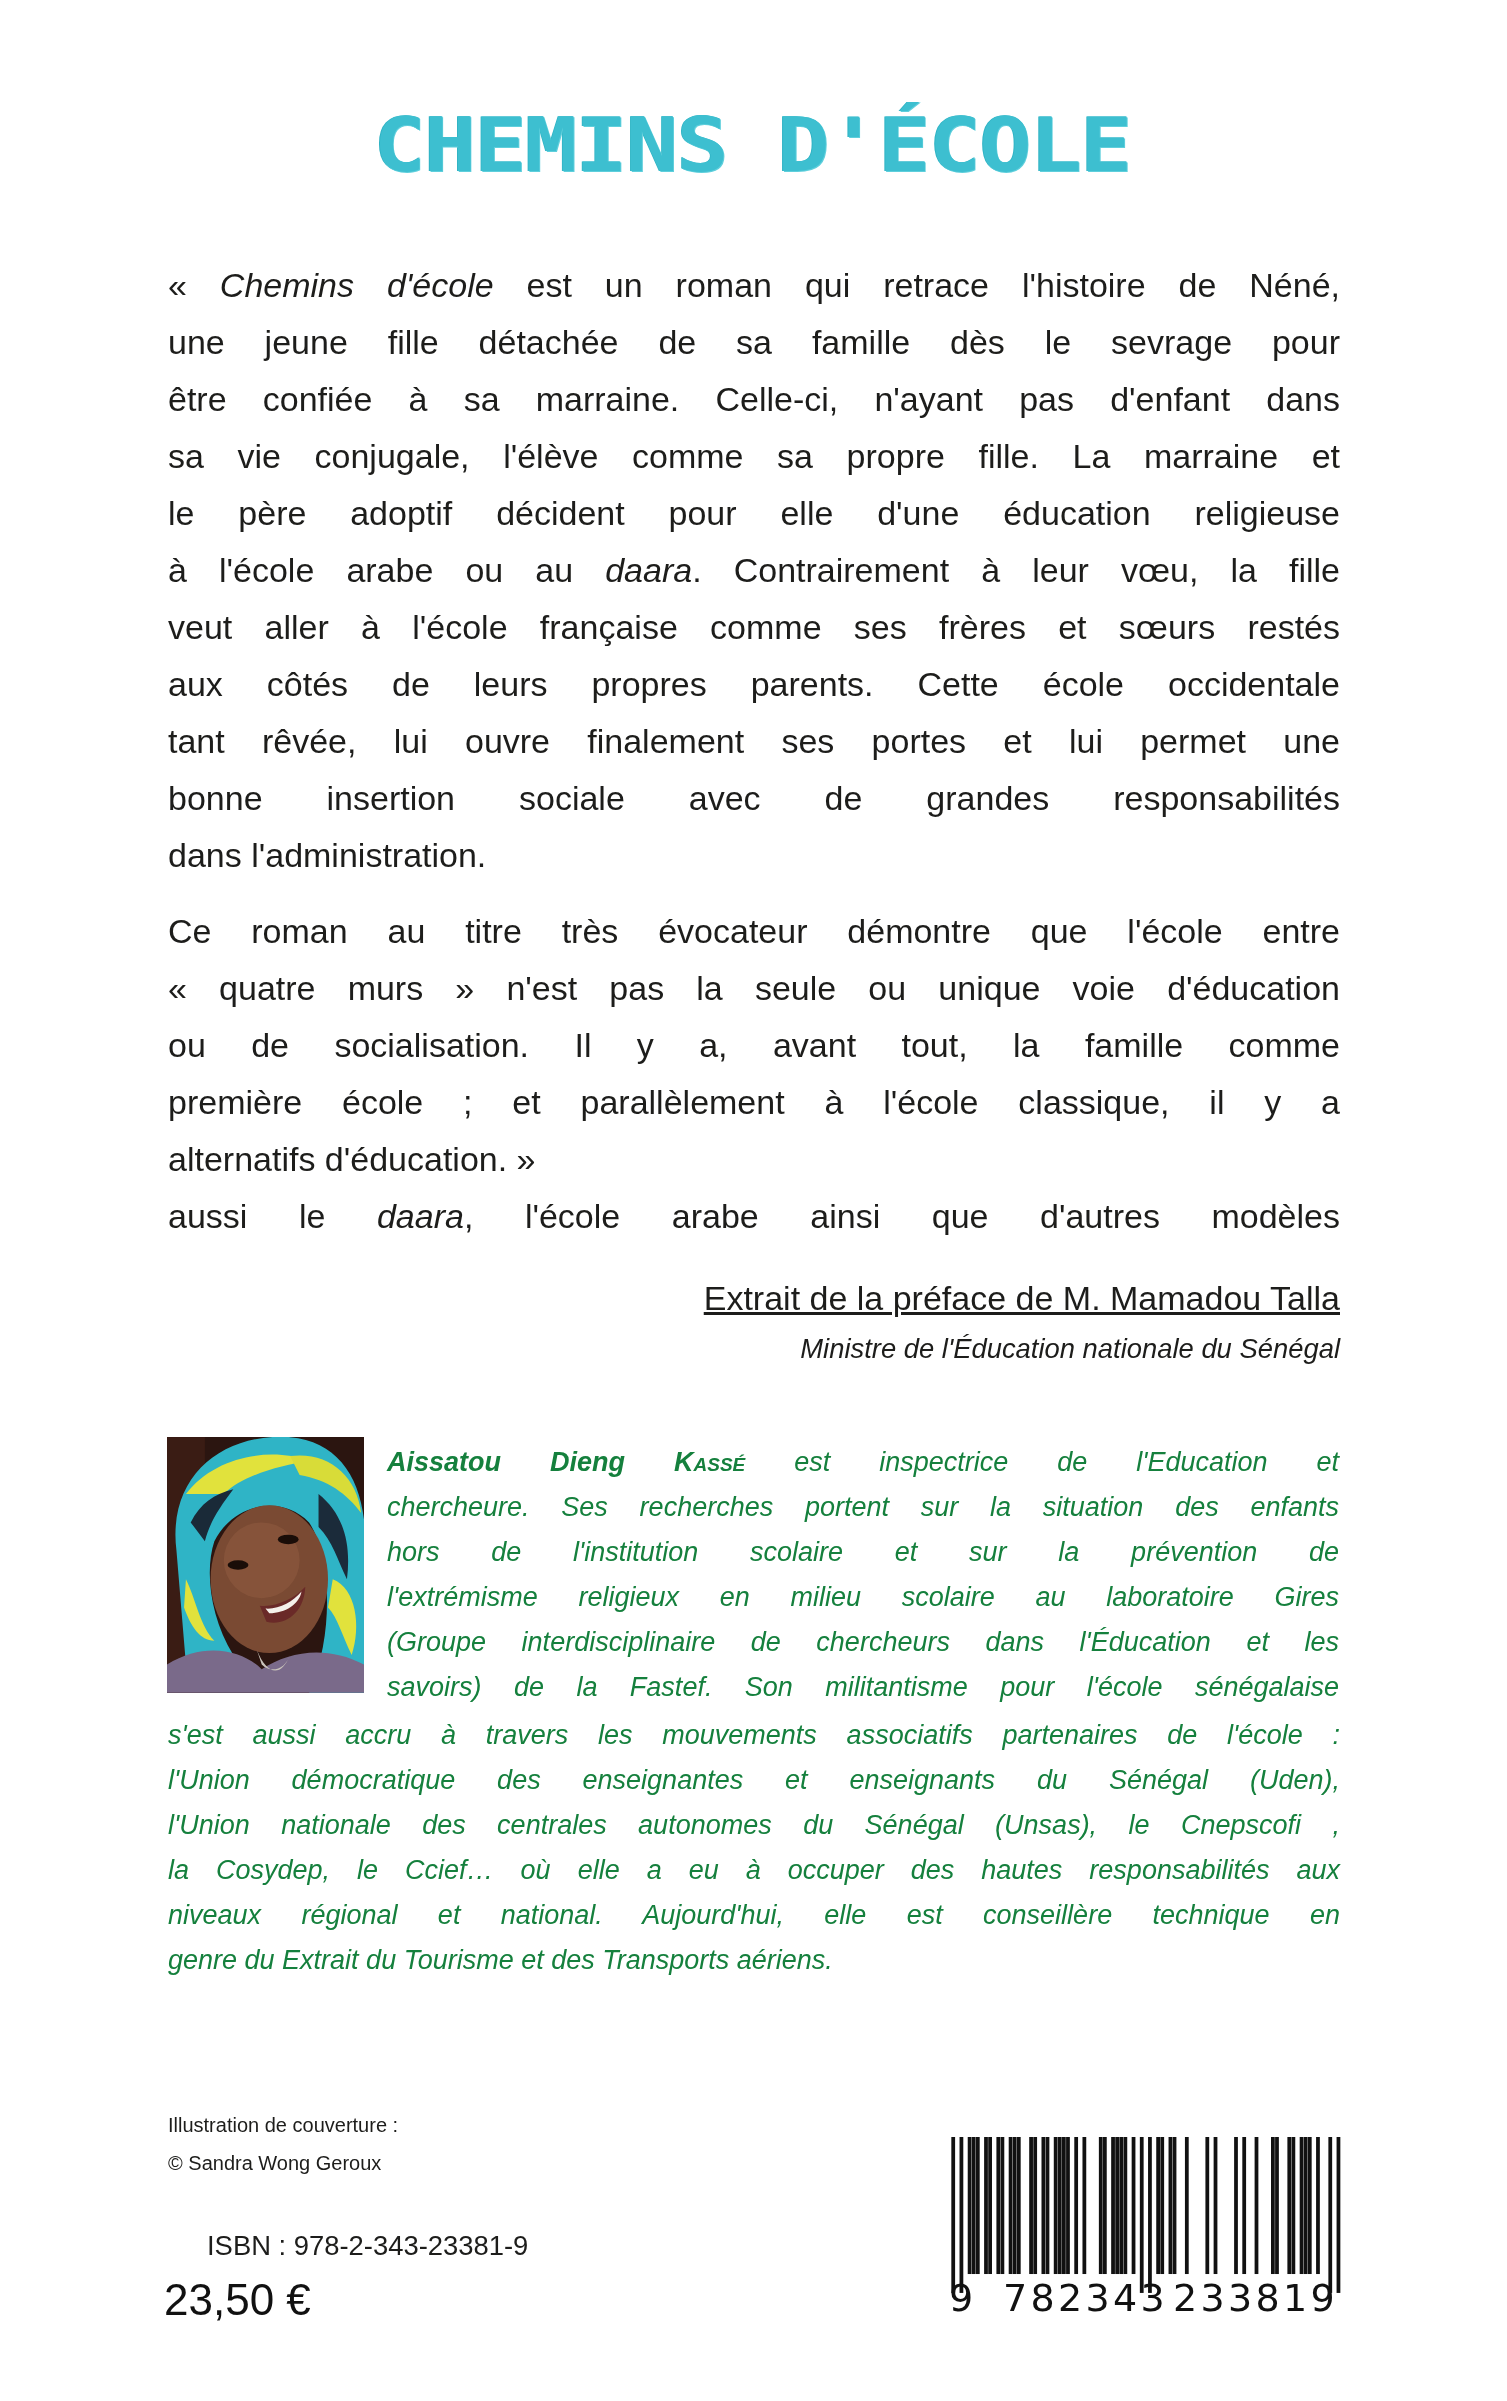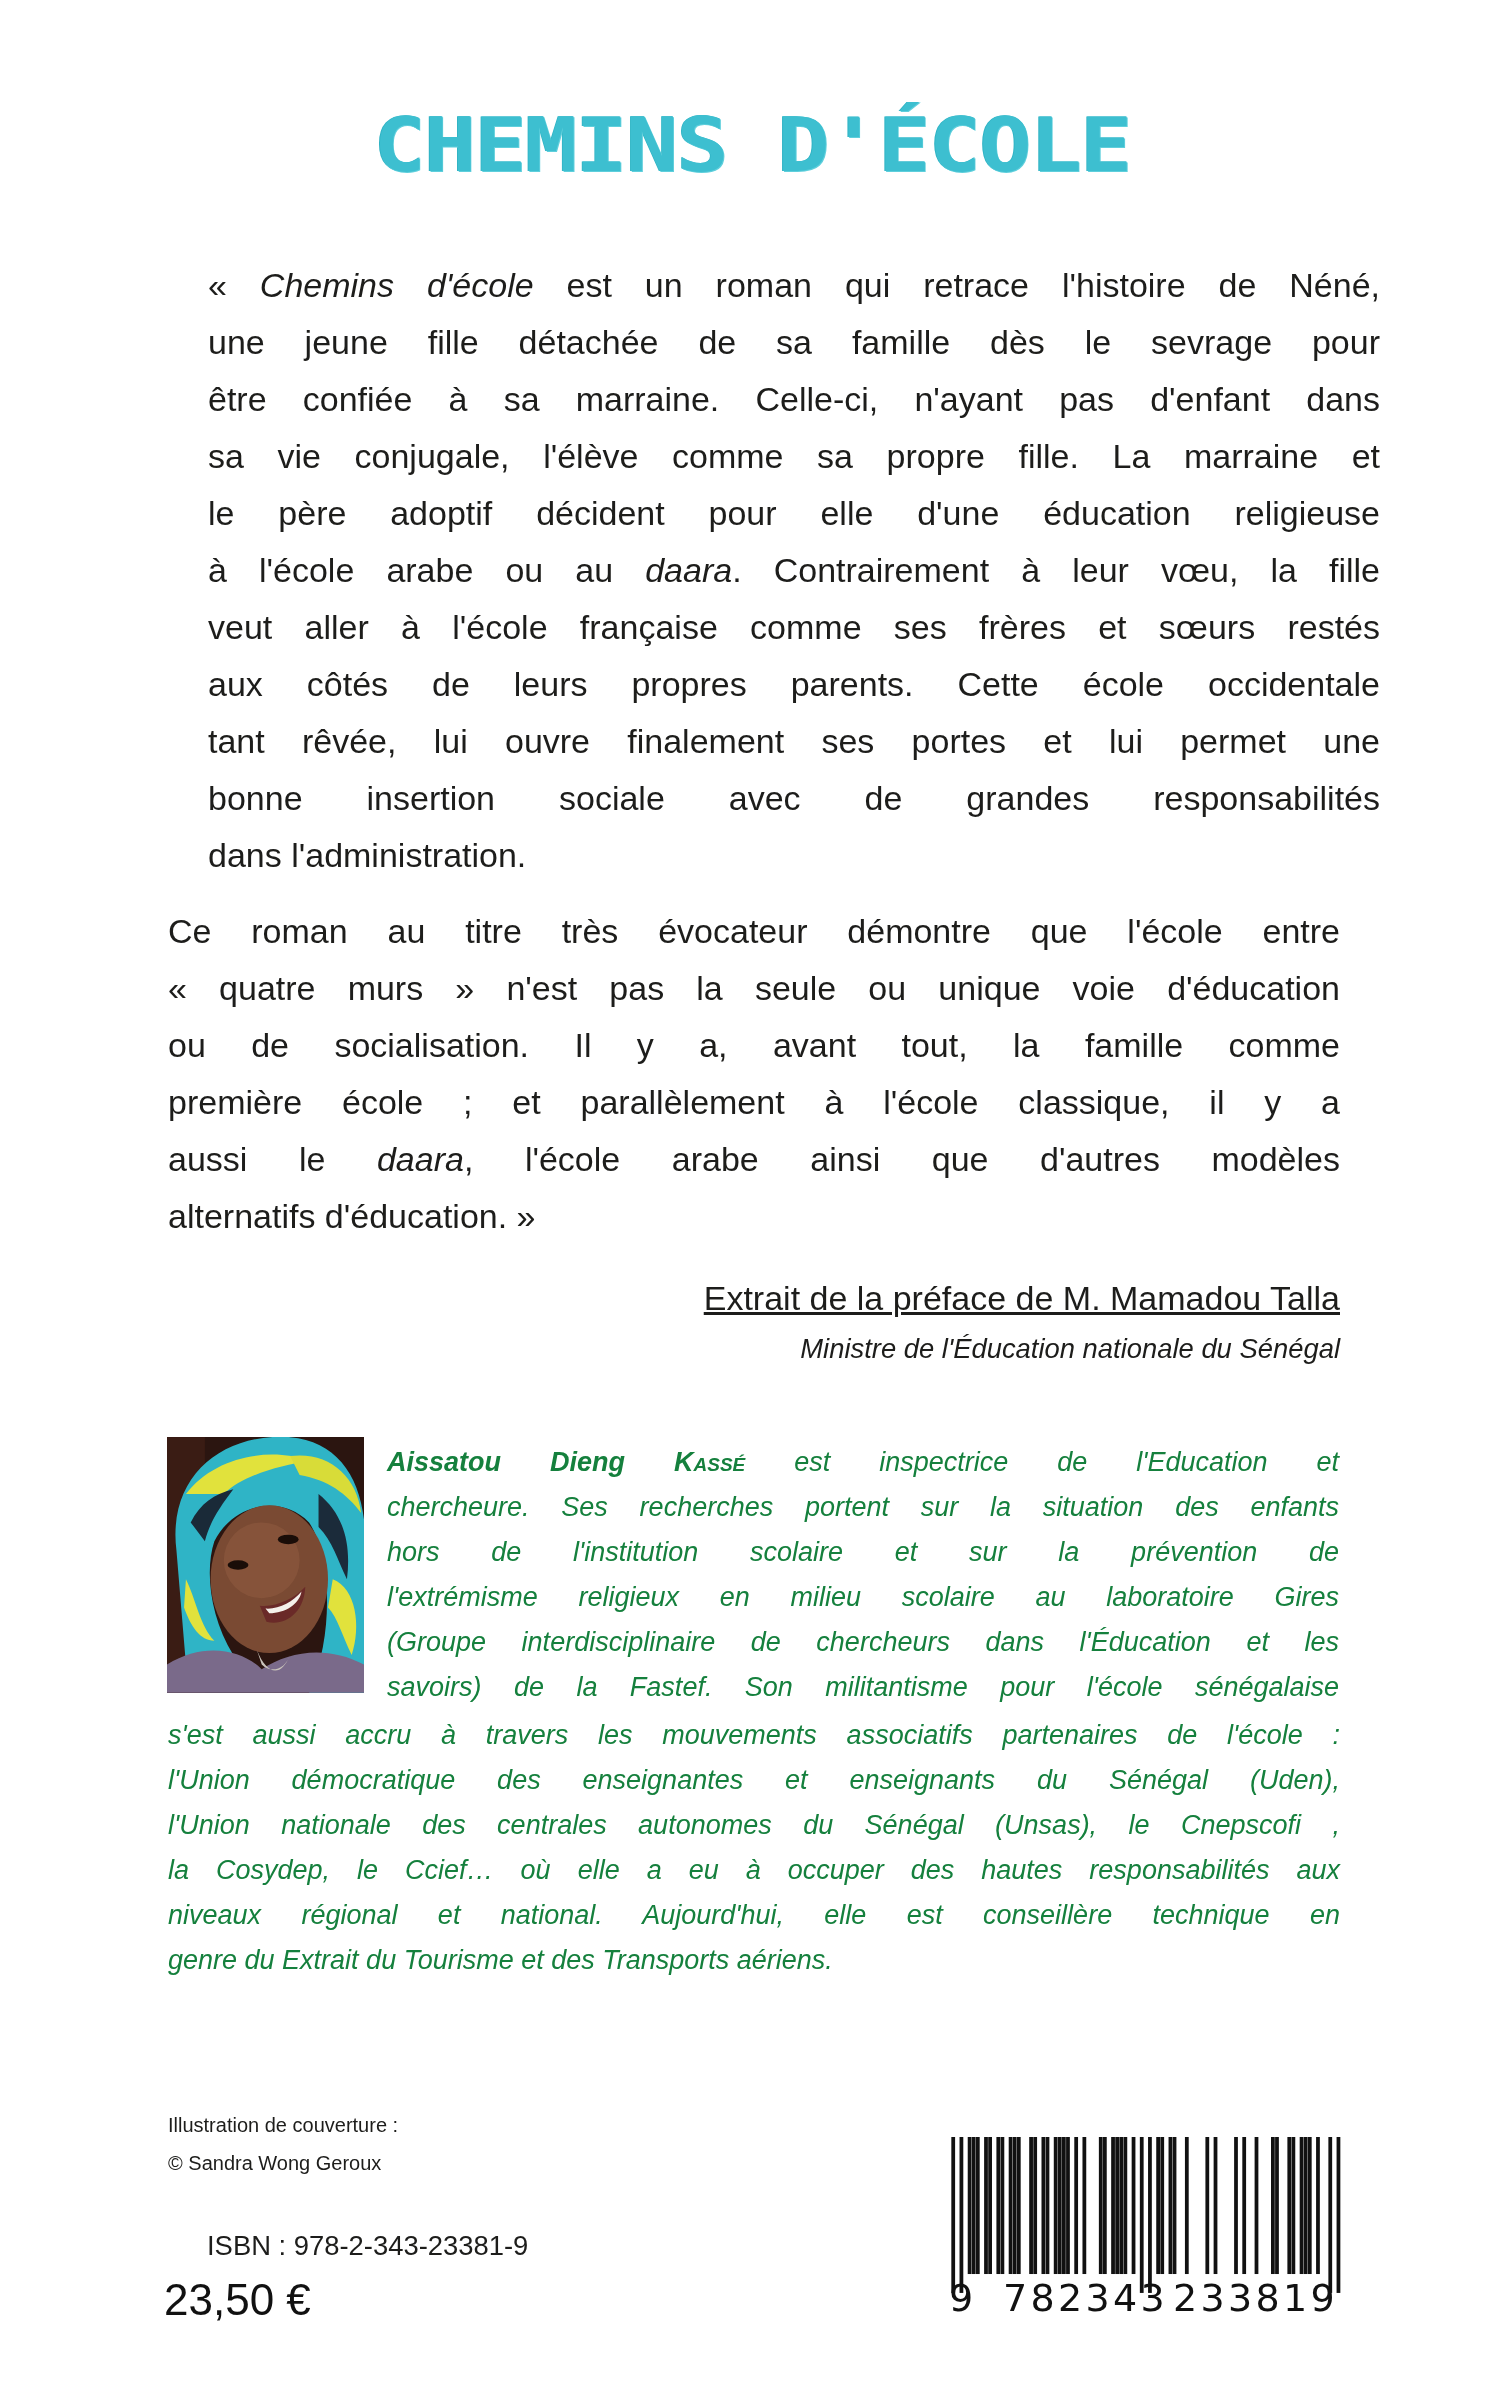--- a/index.html
+++ b/index.html
@@ -41,41 +41,41 @@
 
   .barcode { position: absolute; left: 951px; top: 2137px; width: 390px; height: 189px; }
   .barcode-digits { position: absolute; top: 2279px; font-family: "DejaVu Sans", sans-serif;
                     font-size: 38px; line-height: 38px; color: #111; white-space: nowrap; }
 </style>
 </head>
 <body>
 
 <div class="title">CHEMINS D'ÉCOLE</div>
 
-<div class="para" id="p1" style="top:257px;margin-left:40px;">
+<div class="para" id="p1" style="top:257px;">
     <div class="line"><span>« </span><i>Chemins d'école</i><span> est un roman qui retrace l'histoire de Néné,</span></div>
     <div class="line"><span>une jeune fille détachée de sa famille dès le sevrage pour</span></div>
     <div class="line"><span>être confiée à sa marraine. Celle-ci, n'ayant pas d'enfant dans</span></div>
     <div class="line"><span>sa vie conjugale, l'élève comme sa propre fille. La marraine et</span></div>
     <div class="line"><span>le père adoptif décident pour elle d'une éducation religieuse</span></div>
     <div class="line"><span>à l'école arabe ou au </span><i>daara</i><span>. Contrairement à leur vœu, la fille</span></div>
     <div class="line"><span>veut aller à l'école française comme ses frères et sœurs restés</span></div>
     <div class="line"><span>aux côtés de leurs propres parents. Cette école occidentale</span></div>
     <div class="line"><span>tant rêvée, lui ouvre finalement ses portes et lui permet une</span></div>
     <div class="line"><span>bonne insertion sociale avec de grandes responsabilités</span></div>
     <div class="line last"><span>dans l'administration.</span></div>
   </div>
 
 <div class="para" id="p2" style="top:903px;">
     <div class="line"><span>Ce roman au titre très évocateur démontre que l'école entre</span></div>
     <div class="line"><span>« quatre murs » n'est pas la seule ou unique voie d'éducation</span></div>
     <div class="line"><span>ou de socialisation. Il y a, avant tout, la famille comme</span></div>
     <div class="line"><span>première école ; et parallèlement à l'école classique, il y a</span></div>
+    <div class="line last"><span>alternatifs d'éducation. »</span></div>
     <div class="line"><span>aussi le </span><i>daara</i><span>, l'école arabe ainsi que d'autres modèles</span></div>
-    <div class="line last"><span>alternatifs d'éducation. »</span></div>
   </div>
 
 <div class="attr attr-name">Extrait de la préface de M. Mamadou Talla</div>
 <div class="attr attr-role">Ministre de l'Éducation nationale du Sénégal</div>
 
 <div class="photo">
   <svg width="197" height="256" viewBox="0 0 208 270">
     <rect width="208" height="270" fill="#2b1510"></rect>
     <rect x="0" y="0" width="40" height="270" fill="#3a1c14"></rect>
 

